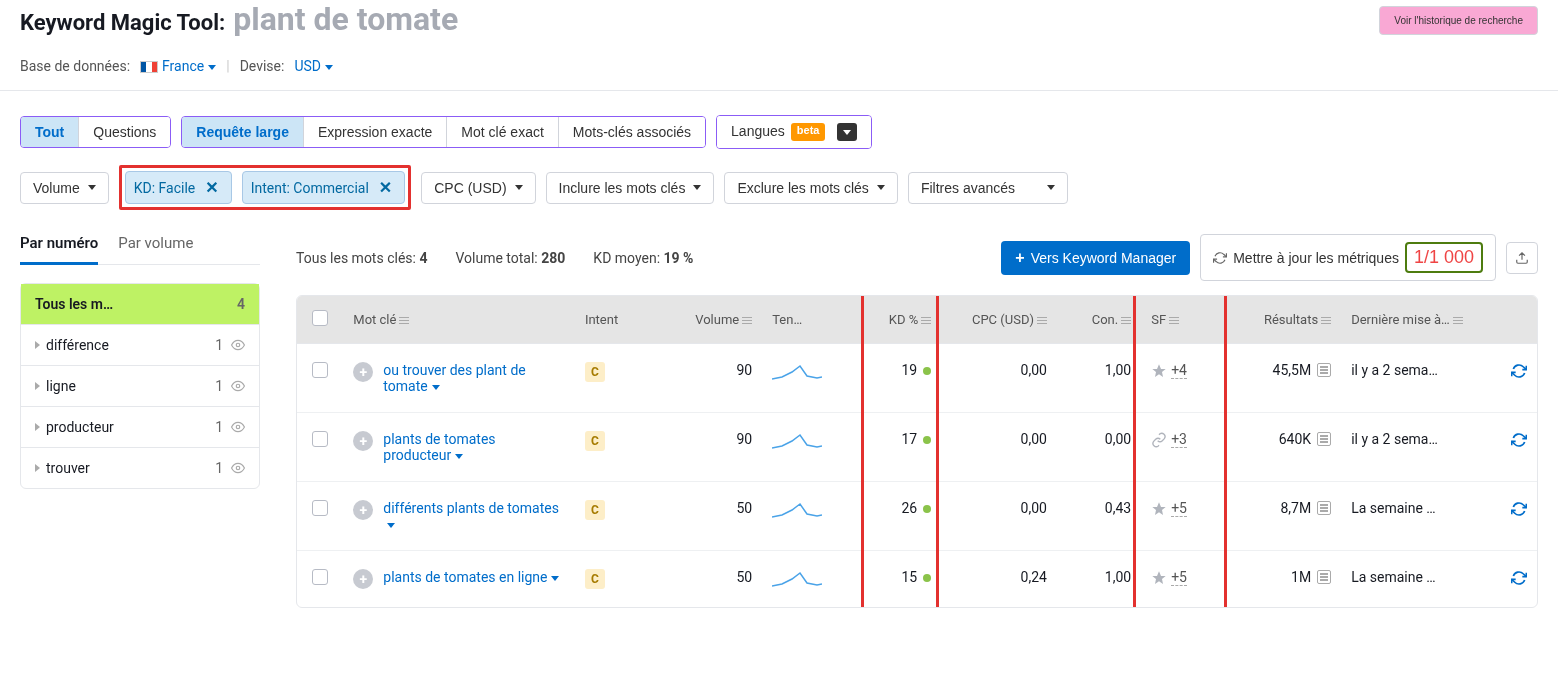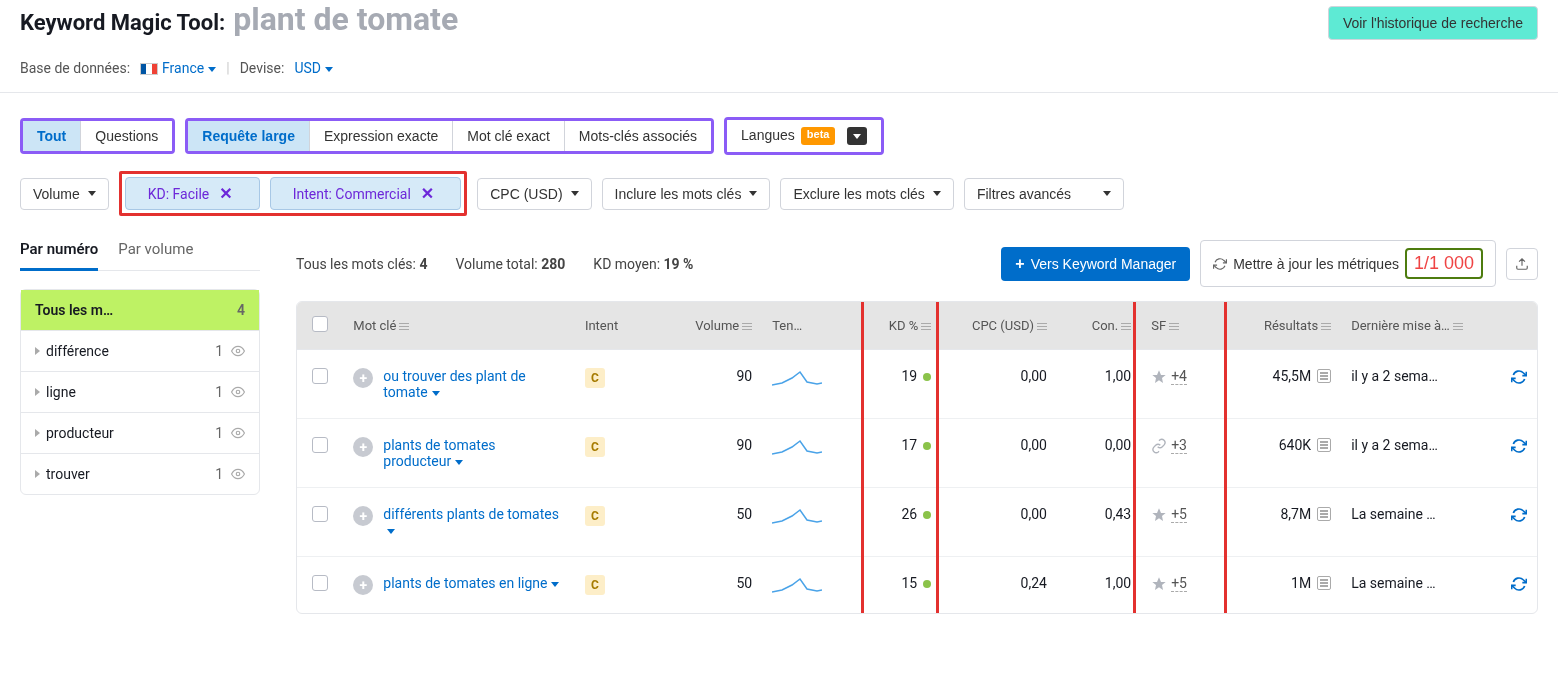--- a/index.html
+++ b/index.html
@@ -4,43 +4,43 @@
 <style>
 * { box-sizing: border-box; margin: 0; padding: 0; }
 body { font-family: -apple-system, BlinkMacSystemFont, "Segoe UI", Roboto, Arial, sans-serif; font-size: 14px; color: #171a22; background: #fff; }
 
 .page { width: 1558px; }
 
 .header { display: flex; justify-content: space-between; align-items: flex-start; padding: 0 20px 16px 20px; }
 .title-row { display: flex; align-items: baseline; gap: 8px; }
 .title { font-size: 22px; font-weight: 700; color: #171a22; }
 .title-query { font-size: 32px; font-weight: 700; color: #a6aab3; }
-.history-btn { border: 1px solid #d1d4db; background: #5eead4; padding: 8px 14px; border-radius: 4px; color: #333; cursor: pointer; font-size: 14px; margin-top: 6px; }
+.history-btn { border: 1px solid #d1d4db; background: #f9a8d4; padding: 8px 14px; border-radius: 4px; color: #333; cursor: pointer; font-size: 10px; margin-top: 6px; }
 .meta-row { display: flex; align-items: center; gap: 10px; padding: 4px 20px 16px 20px; color: #555; }
 .meta-link { color: #006dca; cursor: pointer; }
 .flag { display: inline-block; width: 18px; height: 12px; background: linear-gradient(to right, #0055a4 33%, #fff 33%, #fff 66%, #ef4135 66%); vertical-align: middle; margin-right: 4px; border: 0.5px solid #ccc; }
 .chev-down { display: inline-block; width: 0; height: 0; border-left: 4px solid transparent; border-right: 4px solid transparent; border-top: 5px solid #006dca; vertical-align: middle; margin-left: 4px; }
 .sep { color: #ccc; }
 
 hr.divider { border: none; border-top: 1px solid #e5e7eb; margin: 0 0 24px 0; }
 
 .toolbar { display: flex; flex-wrap: wrap; gap: 10px; padding: 0 20px 10px 20px; align-items: center; }
-.btn-group { display: inline-flex; border: 3px solid #8b5cf6; border-radius: 4px; overflow: hidden; }
+.btn-group { display: inline-flex; border: 1px solid #8b5cf6; border-radius: 4px; overflow: hidden; }
 .btn-group > button { border: none; border-right: 1px solid #d1d4db; background: #fff; padding: 7px 14px; cursor: pointer; font-size: 14px; color: #333; }
 .btn-group > button:last-child { border-right: none; }
 .btn-group > button.active { background: #cce5f6; color: #006dca; font-weight: 600; }
 .beta { background: #ff9800; color: #fff; font-size: 11px; padding: 1px 6px; border-radius: 3px; font-weight: 600; }
 .lang-chev-wrap { display:inline-flex; align-items:center; justify-content:center; width:20px; height:18px; background:#333; border-radius:3px; margin-left:6px; }
 .lang-chev-wrap::after { content:''; width:0; height:0; border-left:4px solid transparent; border-right:4px solid transparent; border-top:5px solid #fff; }
 
 .filter-row { display: flex; flex-wrap: wrap; gap: 10px; padding: 6px 20px 24px 20px; align-items: center; }
 .filter-btn { display: inline-flex; align-items: center; gap: 8px; border: 1px solid #d1d4db; background: #fff; padding: 7px 12px; border-radius: 4px; cursor: pointer; font-size: 14px; color: #333; }
 .filter-btn .chev { border-top-color: #333; }
 .chev { display: inline-block; width: 0; height: 0; border-left: 4px solid transparent; border-right: 4px solid transparent; border-top: 5px solid #333; }
-.chip { display: inline-flex; align-items: center; gap: 6px; border: 1px solid #a8c8e6; background: #d6eaf8; padding: 6px 22px; border-radius: 4px; font-size: 14px; color: #6d28d9; }
+.chip { display: inline-flex; align-items: center; gap: 6px; border: 1px solid #a8c8e6; background: #d6eaf8; padding: 6px 8px; border-radius: 4px; font-size: 14px; color: #0369a1; }
 .chip .x { font-weight: 700; cursor: pointer; padding: 0 4px; font-size: 16px; }
 .redbox { border: 3px solid #e3312f; padding: 3px; display: inline-flex; gap: 10px; border-radius: 2px; }
 
 .content { display: flex; padding: 0 20px; gap: 36px; }
 .left-col { width: 240px; flex-shrink: 0; }
 .right-col { flex: 1; min-width: 0; }
 
 .ltabs { display: flex; gap: 20px; border-bottom: 1px solid #e5e7eb; margin-bottom: 18px; }
 .ltab { padding: 0 0 10px 0; cursor: pointer; color: #666; font-size: 15px; }
 .ltab.active { color: #171a22; font-weight: 600; border-bottom: 3px solid #006dca; margin-bottom: -1px; }

